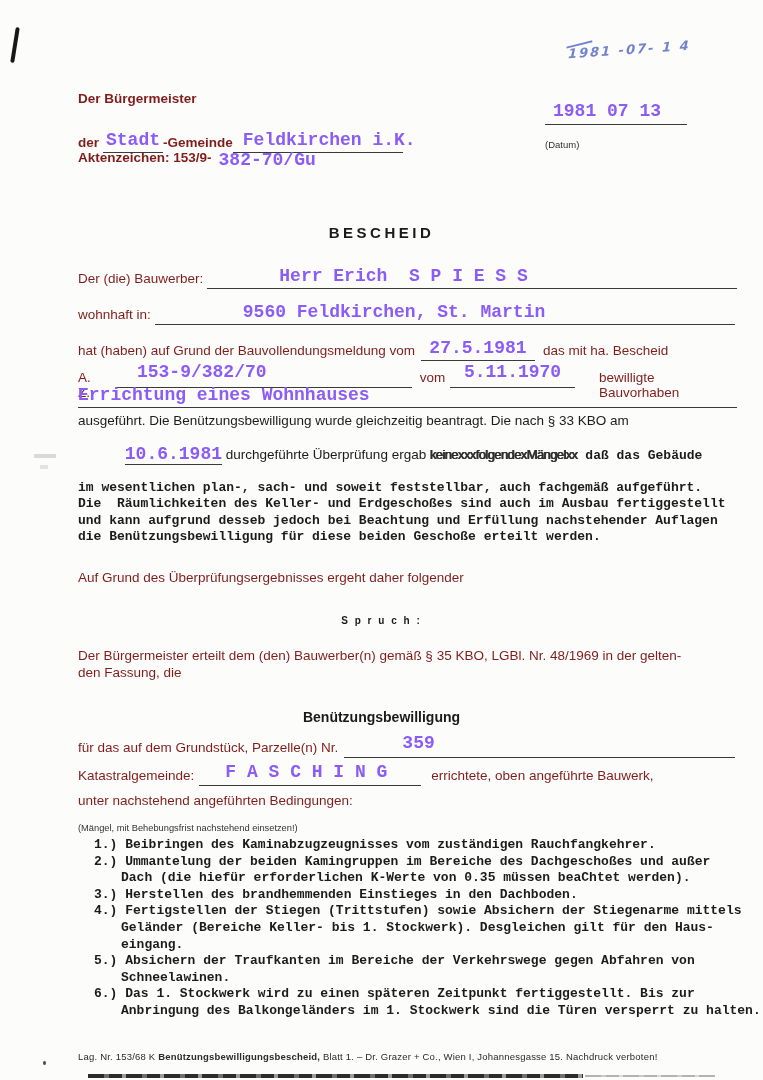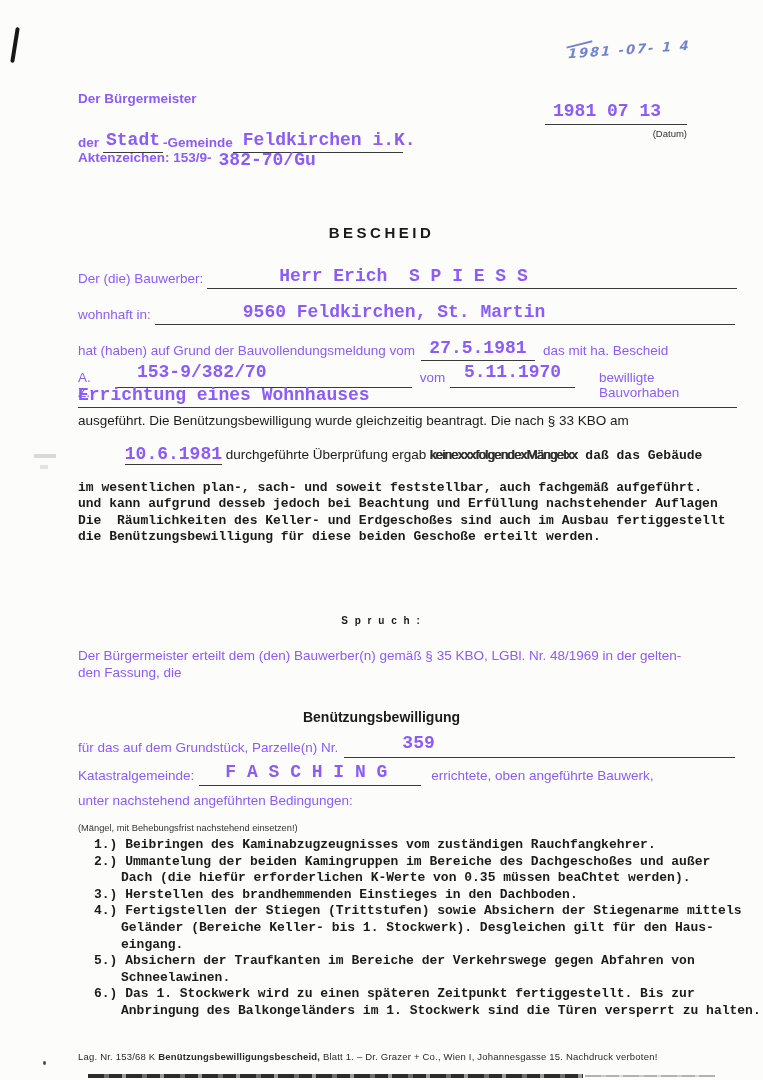--- a/index.html
+++ b/index.html
@@ -6,21 +6,21 @@
   .page{
     position:relative;
     width:763px;height:1080px;
     margin:0 auto;
     background:#fcfcfa;
     overflow:hidden;
     font-family:"Liberation Sans", sans-serif;
     color:#1e1e1e;
   }
   
-  .printed{font-family:"Liberation Sans", sans-serif;font-size:13.5px;color:#8b5cf6;}
+  .printed{font-family:"Liberation Sans", sans-serif;font-size:13.5px;color:#7f1d1d;}
   .printed.b{font-weight:bold;}
   
   .typed{
     font-family:"Liberation Mono","DejaVu Sans Mono", monospace;
     font-size:18px;font-weight:bold;color:#8b5cf6;
     white-space:pre;
     position:relative;top:-2px;
   }
   .row{position:absolute;display:flex;align-items:baseline;}
   .blank{
@@ -77,21 +77,21 @@
   }
   .smudge{position:absolute;background:#d9d9d5;}
   .speck{position:absolute;background:#4a4a4a;border-radius:50%;}
   .scan-bar{
     position:absolute;height:4px;
     background:repeating-linear-gradient(90deg,#2b2b2b 0 16px,#6d6d6d 16px 21px,#2b2b2b 21px 34px,#9a9a96 34px 38px);
   }
   .scan-bar.faint{height:2px;opacity:0.35;}
   .date-block{position:absolute;left:545px;top:103px;width:142px;}
   .date-block .val{display:block;border-bottom:1.5px solid #3a3a3a;padding:0 0 1px 8px;}
-  .date-block .cap{display:block;text-align:right;font-size:9.5px;color:#2f2f2f;margin-top:3px;}
+  .date-block .cap{display:block;text-align:left;font-size:9.5px;color:#2f2f2f;margin-top:14px;}
 </style>
 </head>
 <body>
 
 <div class="page">
 
   <div class="pen-mark"></div>
   <div class="stamp" style="color:#5b6ec7;">1981 -07- 1 4</div>
   <div class="smudge" style="left:34px;top:454px;width:22px;height:4px;"></div>
   <div class="smudge" style="left:40px;top:465px;width:8px;height:4px;opacity:.7;"></div>
@@ -165,25 +165,28 @@
       <span class="typed">Errichtung eines Wohnhauses</span>
     </span>
   </div>
 
   <div class="mono-par" style="left:78px;top:413px;width:664px;">
     <div class="parline sans-line">ausgeführt. Die Benützungsbewilligung wurde gleichzeitig beantragt. Die nach § 33 KBO am</div>
     <div class="parline">
       <span class="typed u" style="top:0;">10.6.1981</span><span class="sans-line" style="white-space:pre;"> durchgeführte Überprüfung ergab </span><span class="struck">keinexxxfolgendexMängelxx</span><span> daß das Gebäude</span>
     </div>
     <div class="parline">im wesentlichen plan-, sach- und soweit feststellbar, auch fachgemäß aufgeführt.</div>
+    <div class="parline">Die  Räumlichkeiten des Keller- und Erdgeschoßes sind auch im Ausbau fertiggestellt</div>
     <div class="parline">und kann aufgrund desseb jedoch bei Beachtung und Erfüllung nachstehender Auflagen</div>
-    <div class="parline">Die  Räumlichkeiten des Keller- und Erdgeschoßes sind auch im Ausbau fertiggestellt</div>
     <div class="parline">die Benützungsbewilligung für diese beiden Geschoße erteilt werden.</div>
   </div>
 
+  <div class="row" style="left:78px;top:570px;">
+    <span class="printed">Auf Grund des Überprüfungsergebnisses ergeht daher folgender</span>
+  </div>
 
   <div class="heading" style="top:615px;font-size:10px;letter-spacing:2px;">S p r u c h :</div>
 
   <div style="position:absolute;left:78px;top:647px;width:655px;line-height:17px;">
     <div class="printed">Der Bürgermeister erteilt dem (den) Bauwerber(n) gemäß § 35 KBO, LGBl. Nr. 48/1969 in der gelten-</div>
     <div class="printed">den Fassung, die</div>
   </div>
 
   <div class="heading" style="top:709px;font-size:14px;">Benützungsbewilligung</div>
 

